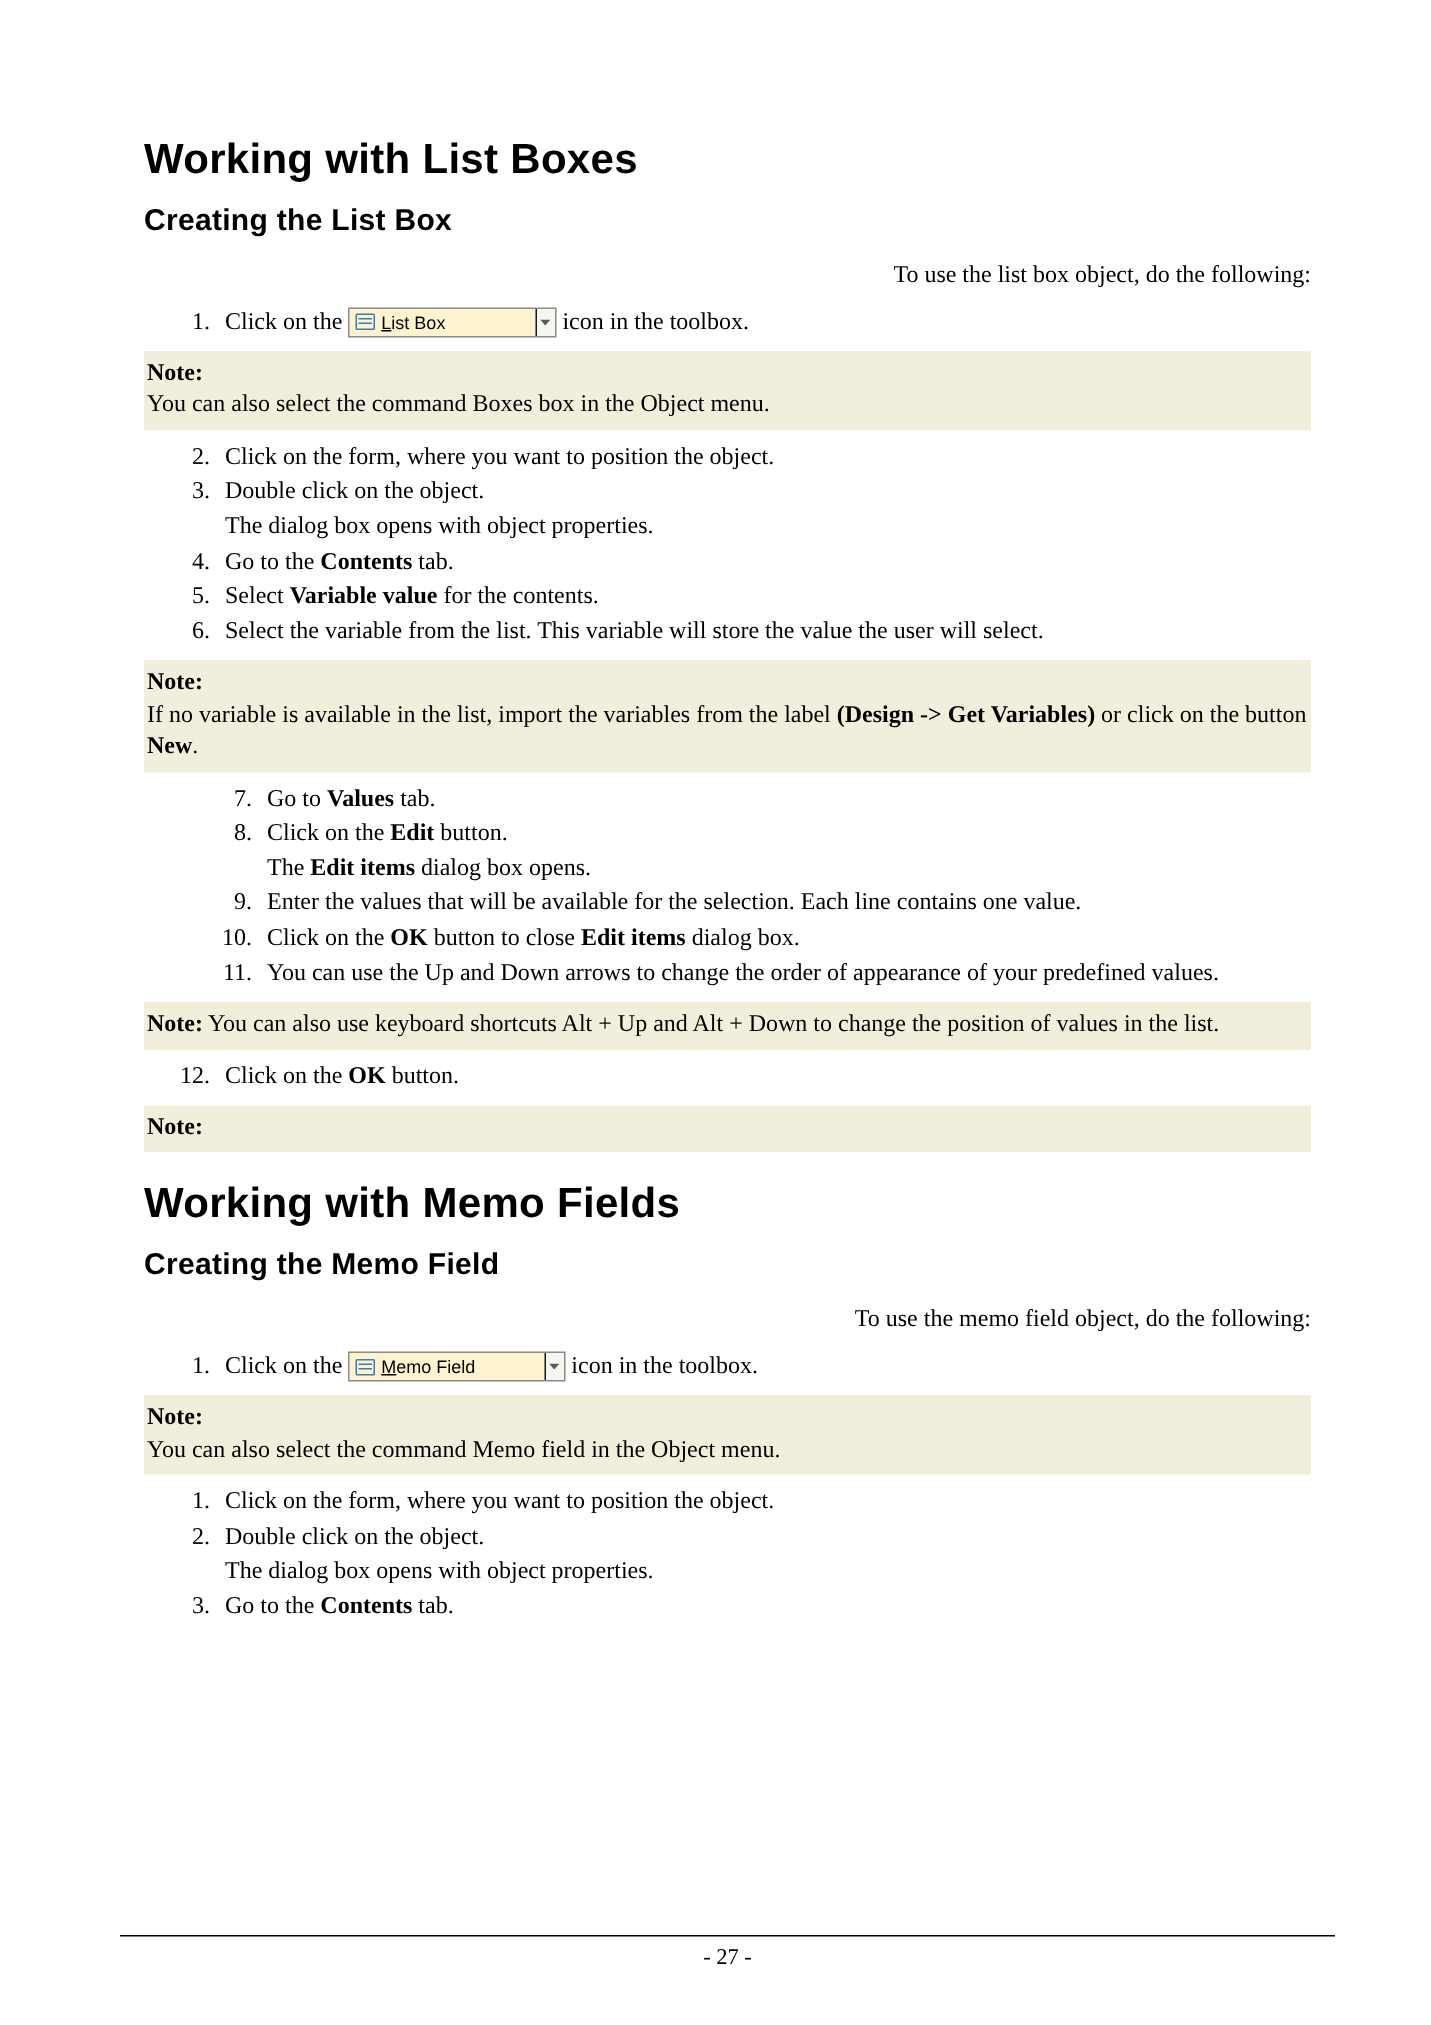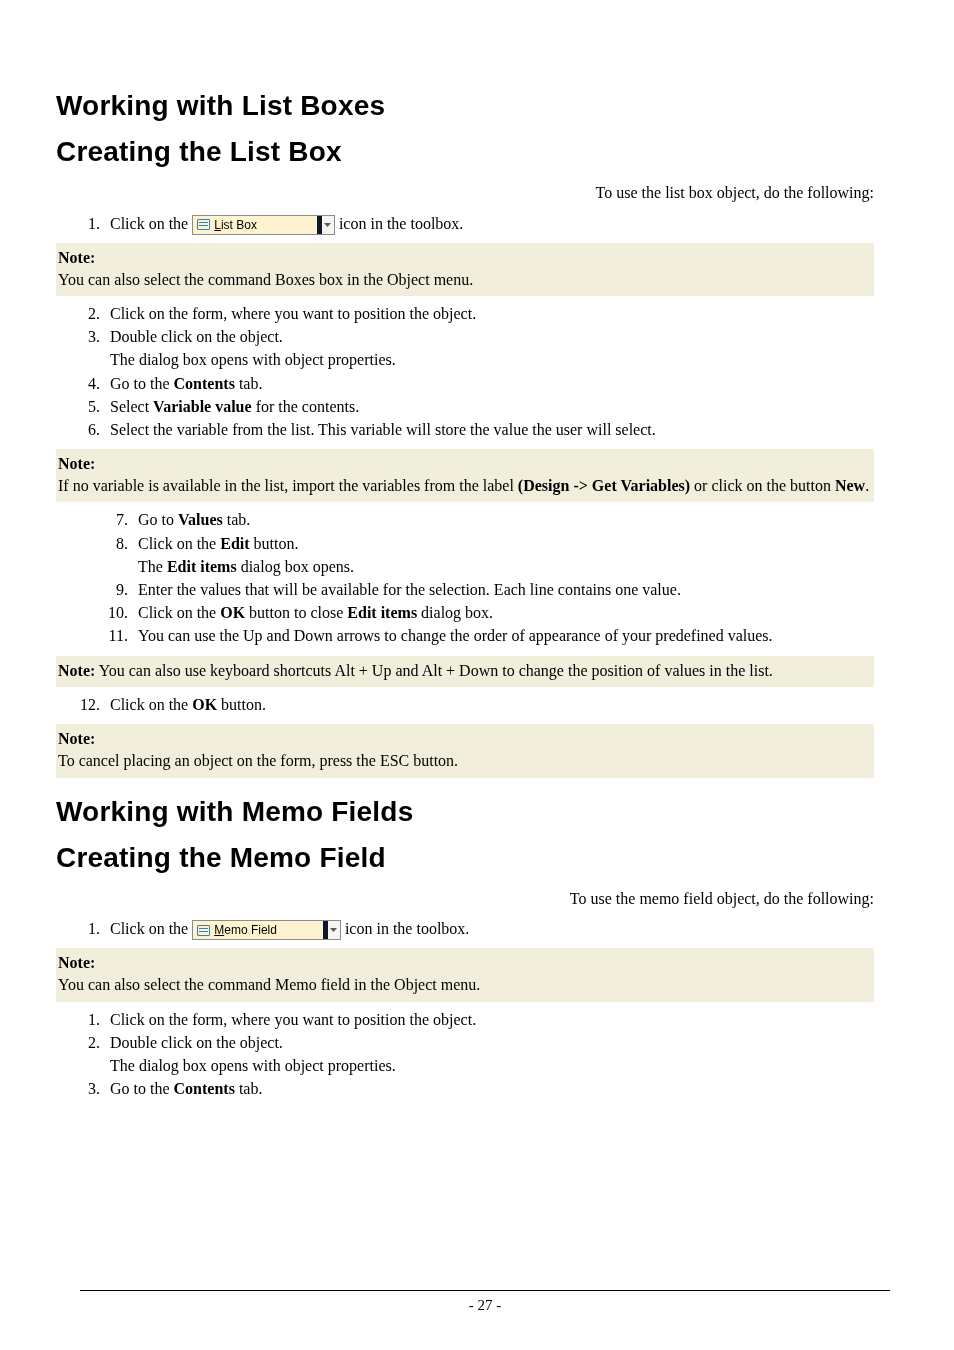--- a/index.html
+++ b/index.html
@@ -7,35 +7,35 @@
     padding: 0;
     font-family: "Times New Roman", Times, serif;
     font-size: 16px;
     color: #000;
     background: #fff;
   }
   .page {
     width: 954px;
     min-height: 1350px;
     box-sizing: border-box;
-    padding: 90px 80px 40px 56px;
+    padding: 90px 80px 40px 96px;
     position: relative;
     border-radius: 31px;
   }
   h1 {
     font-family: Verdana, Geneva, sans-serif;
     font-weight: 700;
     font-size: 28px;
     margin: 0 0 14px 0;
     letter-spacing: 0.2px;
   }
   h2 {
     font-family: Verdana, Geneva, sans-serif;
     font-weight: 700;
-    font-size: 28px;
+    font-size: 20px;
     margin: 0 0 14px 0;
     letter-spacing: 0.2px;
   }
   p {
     margin: 0 0 8px 0;
     line-height: 1.35;
     text-align: right;
   }
   ol {
     margin: 4px 0 8px 0;
@@ -63,21 +63,21 @@
     line-height: 18px;
     background: #fdf4cf;
     font-family: "Segoe UI", Tahoma, sans-serif;
     font-size: 12px;
   }
   .inline-btn .btn-main {
     display: inline-flex;
     align-items: center;
     height: 18px;
     padding: 0 60px 0 4px;
-    border-right: 5px solid #0f172a;
+    border-right: 1px solid #0f172a;
     text-align: right;
   }
   .inline-btn .btn-drop {
     display: inline-flex;
     align-items: center;
     justify-content: center;
     width: 12px;
     height: 18px;
     background: #f6f6f0;
     vertical-align: top;
@@ -200,21 +200,20 @@
   </div>
 
   <ol start="12">
     <li>
       <span>Click on the </span><b>OK</b><span> button.</span>
     </li>
   </ol>
 
   <div class="note-block">
     <b>Note:</b><br>
-    <span>To cancel placing an object on the form, press the ESC button.</span>
   </div>
 
   <h1 style="margin-top:18px;">Working with Memo Fields</h1>
   <h2>Creating the Memo Field</h2>
 
   <p>To use the memo field object, do the following:</p>
 
   <ol start="1">
     <li>
       <span>Click on the </span><span class="inline-btn"><span class="btn-main" style="padding-right:46px;">

